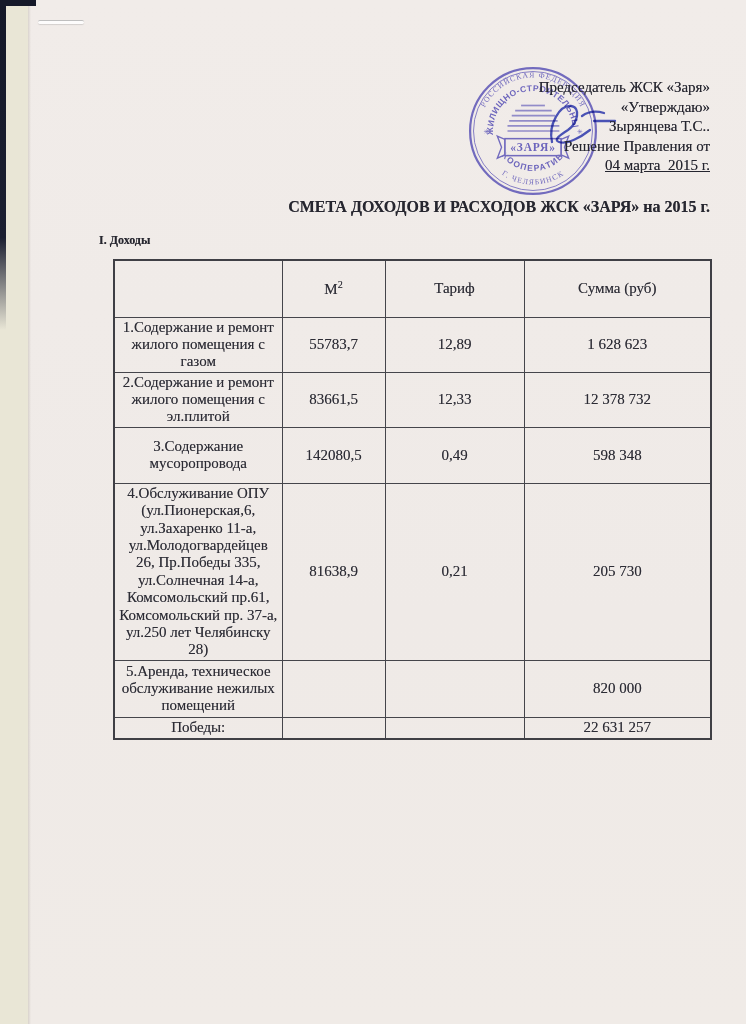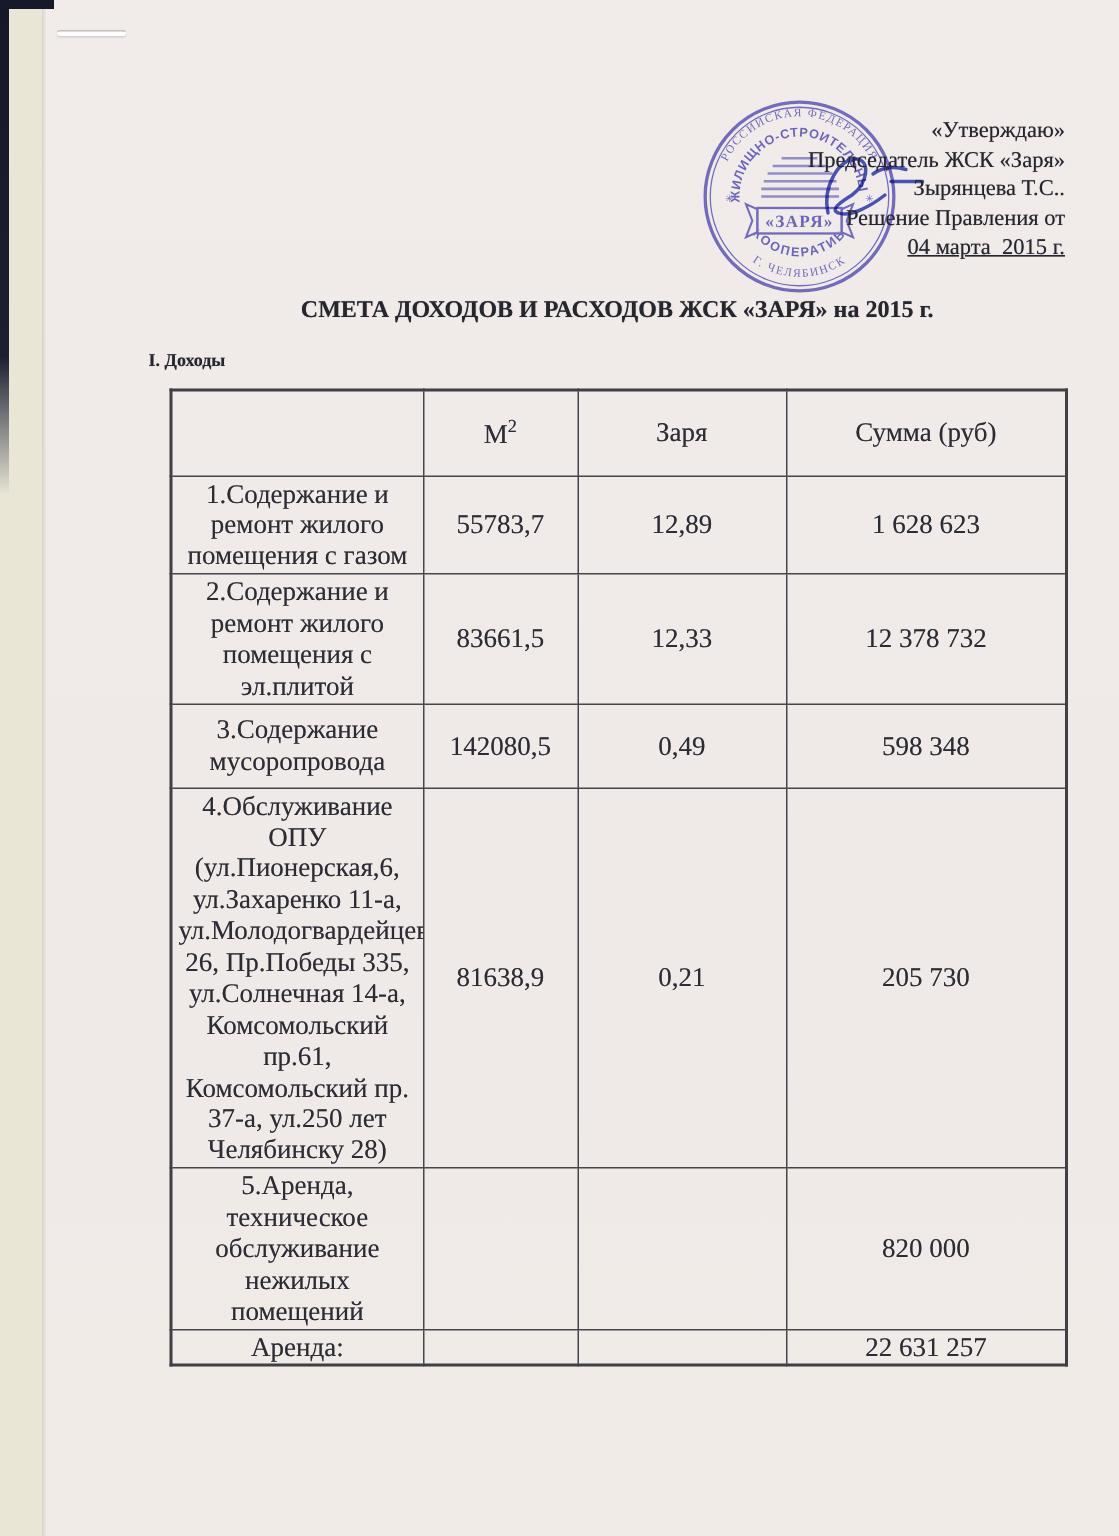--- a/index.html
+++ b/index.html
@@ -21,28 +21,28 @@
   .edge-top{position:absolute;left:0;top:0;width:36px;height:6px;background:#151929;}
   .staple{position:absolute;left:38px;top:20px;width:46px;height:3px;
     background:rgba(255,255,255,.85);border-top:1px solid rgba(140,140,140,.55);
     border-radius:2px;box-shadow:0 1px 1px rgba(120,120,120,.25);}
   
   .approval{position:absolute;top:78px;right:36px;text-align:right;
     font-size:15px;line-height:19.5px;color:#25252f;
     text-shadow:0 0 .5px rgba(37,37,47,.55);}
   .approval .underlined{text-decoration:underline;}
   
-  .doc-title{position:absolute;left:113px;width:597px;top:198px;text-align:center;
+  .doc-title{position:absolute;left:113px;width:597px;top:198px;text-align:right;
     font-size:16px;font-weight:bold;color:#26262f;text-shadow:0 0 .5px rgba(38,38,47,.55);}
   .section-title{position:absolute;left:99px;width:597px;top:233px;text-align:left;
     font-size:12px;font-weight:bold;color:#26262f;text-shadow:0 0 .5px rgba(38,38,47,.55);}
   
   table.income{position:absolute;left:113px;top:259px;width:597px;
     border-collapse:collapse;table-layout:fixed;
-    font-size:18px;line-height:1.16;color:#2c2c35;
+    font-size:15px;line-height:1.16;color:#2c2c35;
     text-shadow:0 0 .4px rgba(44,44,53,.5);}
   table.income td,table.income th{
     border:1.6px solid #45454b;vertical-align:middle;text-align:center;
     padding:1px 4px;font-weight:normal;overflow:hidden;}
   table.income{border:2px solid #3f3f45;}
   tr.h-head{height:57px;} tr.h-r1{height:51px;} tr.h-r2{height:53px;margin-left:48px;}
   tr.h-r3{height:56px;} tr.h-r4{height:169px;padding-left:42px;} tr.h-r5{height:57px;} tr.h-total{height:22px;}
   td.va-top,th.va-top{vertical-align:top;padding-top:7px;}
   th sup{font-size:.68em;vertical-align:super;}
   
@@ -107,42 +107,42 @@
 
   <svg class="signature" viewBox="0 0 92 58">
     <g stroke="#3a46c0" stroke-width="2.3" fill="none" stroke-linecap="round">
       <path d="M14 46 C 10 28, 22 9, 33 10 C 43 11, 40 27, 30 34 C 22 39, 15 44, 21 46 C 29 49, 43 41, 52 34"></path>
       <path d="M44 20 C 51 15, 59 15, 66 17"></path>
       <path d="M56 25 h 21"></path>
     </g>
   </svg>
 
   <div class="approval">
+    <div>Председатель ЖСК «Заря»</div>
     <div>«Утверждаю»</div>
-    <div>Председатель ЖСК «Заря»</div>
     <div>Зырянцева Т.С..</div>
     <div>Решение Правления от</div>
     <div class="underlined">04 марта &nbsp;2015 г.</div>
   </div>
 
   <div class="doc-title">СМЕТА ДОХОДОВ И РАСХОДОВ ЖСК «ЗАРЯ» на 2015 г.</div>
   <div class="section-title">I. Доходы</div>
 
   <table class="income">
     <colgroup>
         <col style="width:168px">
         <col style="width:103px">
         <col style="width:139px">
         <col style="width:187px">
       </colgroup>
     <tbody>
         <tr class="h-head">
       <th></th>
       <th><span>М</span><sup>2</sup></th>
-      <th class="va-top">Заря</th>
+      <th class="va-top">Тариф</th>
       <th>Сумма (руб)</th>
     </tr>
     <tr class="h-r1">
       <td>1.Содержание и ремонт жилого помещения с газом</td>
       <td>55783,7</td>
       <td>12,89</td>
       <td>1 628 623</td>
     </tr>
     <tr class="h-r2">
       <td>2.Содержание и ремонт жилого помещения с эл.плитой</td>
@@ -162,21 +162,21 @@
       <td>0,21</td>
       <td>205 730</td>
     </tr>
     <tr class="h-r5">
       <td>5.Аренда, техническое обслуживание нежилых помещений</td>
       <td></td>
       <td></td>
       <td>820 000</td>
     </tr>
     <tr class="h-total">
-      <td>Аренда:</td>
+      <td>Победы:</td>
       <td></td>
       <td></td>
       <td>22 631 257</td>
     </tr>
   </tbody>
     </table>
 
 </div>
 
 </body></html>

